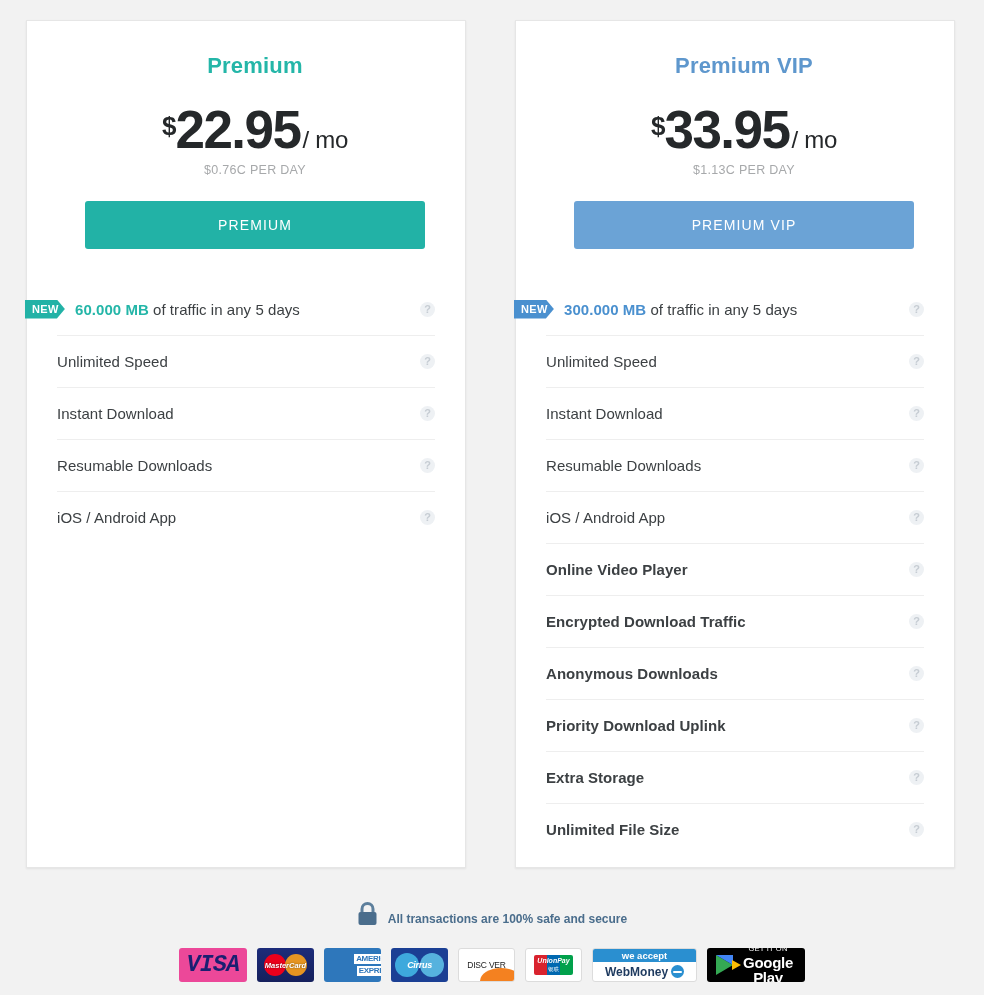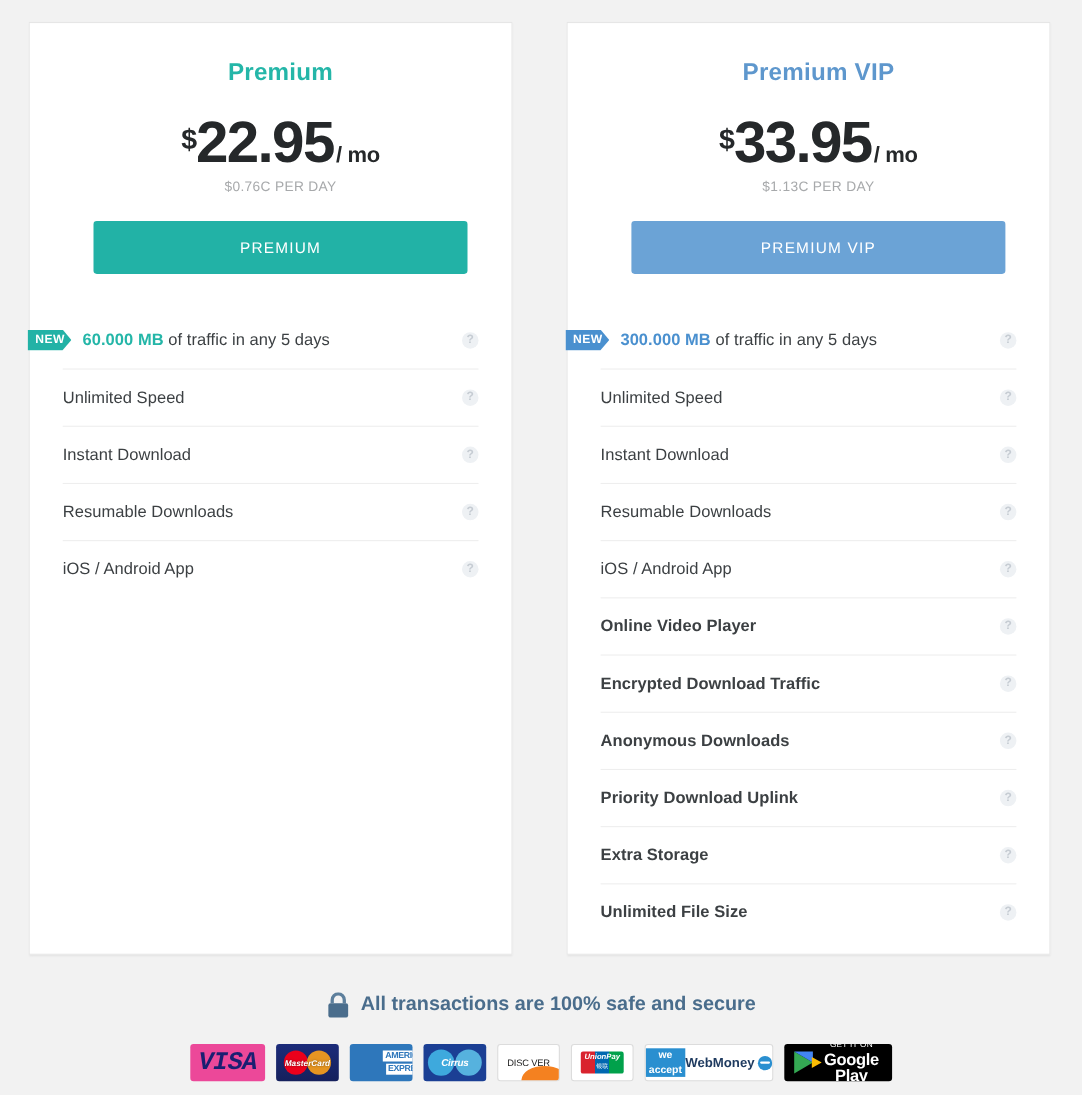--- a/index.html
+++ b/index.html
@@ -53,22 +53,22 @@
     margin-top: 8px;
     letter-spacing: -1px;
   }
   .amount {
     font-size: 53px;
     font-weight: bold;
     letter-spacing: -1.5px;
     line-height: 1;
   }
   .per {
-    font-size: 20px;
-    font-weight: bold;
+    font-size: 24px;
+    font-weight: normal;
     margin-left: 2px;
     letter-spacing: -.3px;
   }
   .per-day {
     margin-top: 7px;
     font-size: 12.5px;
     color: #a7a9ab;
     letter-spacing: .3px;
   }
 
@@ -144,24 +144,24 @@
   }
   .card.teal .badge { background: #22b2a6; }
   .card.blue .badge { background: #4a90cf; }
   .newrow .feature-text { margin-left: 18px; }
 
   
   .footer { text-align: center; margin-top: 34px; }
 
   .secure {
     display: inline-flex;
-    align-items: flex-start;
+    align-items: flex-end;
     gap: 10px;
     color: #4a6d8c;
-    font-size: 18px;
+    font-size: 12px;
     font-weight: bold;
   }
 
   .pay-row {
     margin-top: 18px;
     display: flex;
     justify-content: center;
     align-items: center;
     gap: 10px;
   }
@@ -231,22 +231,22 @@
     flex-direction: column;
   }
   .up-box {
     background: linear-gradient(90deg,#d9232e 33%,#0068b0 33%,#0068b0 66%,#01a14b 66%);
     padding: 2px 3px; border-radius: 2px; display: flex;
     flex-direction: column; align-items: center; line-height: 8px;
   }
   .up-t { color: #ffffff; font-size: 7px; font-weight: bold; font-style: italic; }
   .up-b { color: #ffffff; font-size: 5.5px; }
   .pay-wm {
-    width: 117px; background: #ffffff; border: 1px solid #dcdcdc;
-    flex-direction: row; padding: 0;
+    width: 105px; background: #ffffff; border: 1px solid #dcdcdc;
+    flex-direction: column; padding: 0;
   }
   .wm-top {
     width: 100%; background: #2a8fd0; color: #ffffff; font-size: 9.5px;
     font-weight: bold; text-align: center; line-height: 13px;
   }
   .wm-bot {
     flex: 1; display: flex; align-items: center; justify-content: center; gap: 3px;
   }
   .wm-name { color: #1e3a5f; font-size: 12px; font-weight: bold; }
   .wm-globe {

